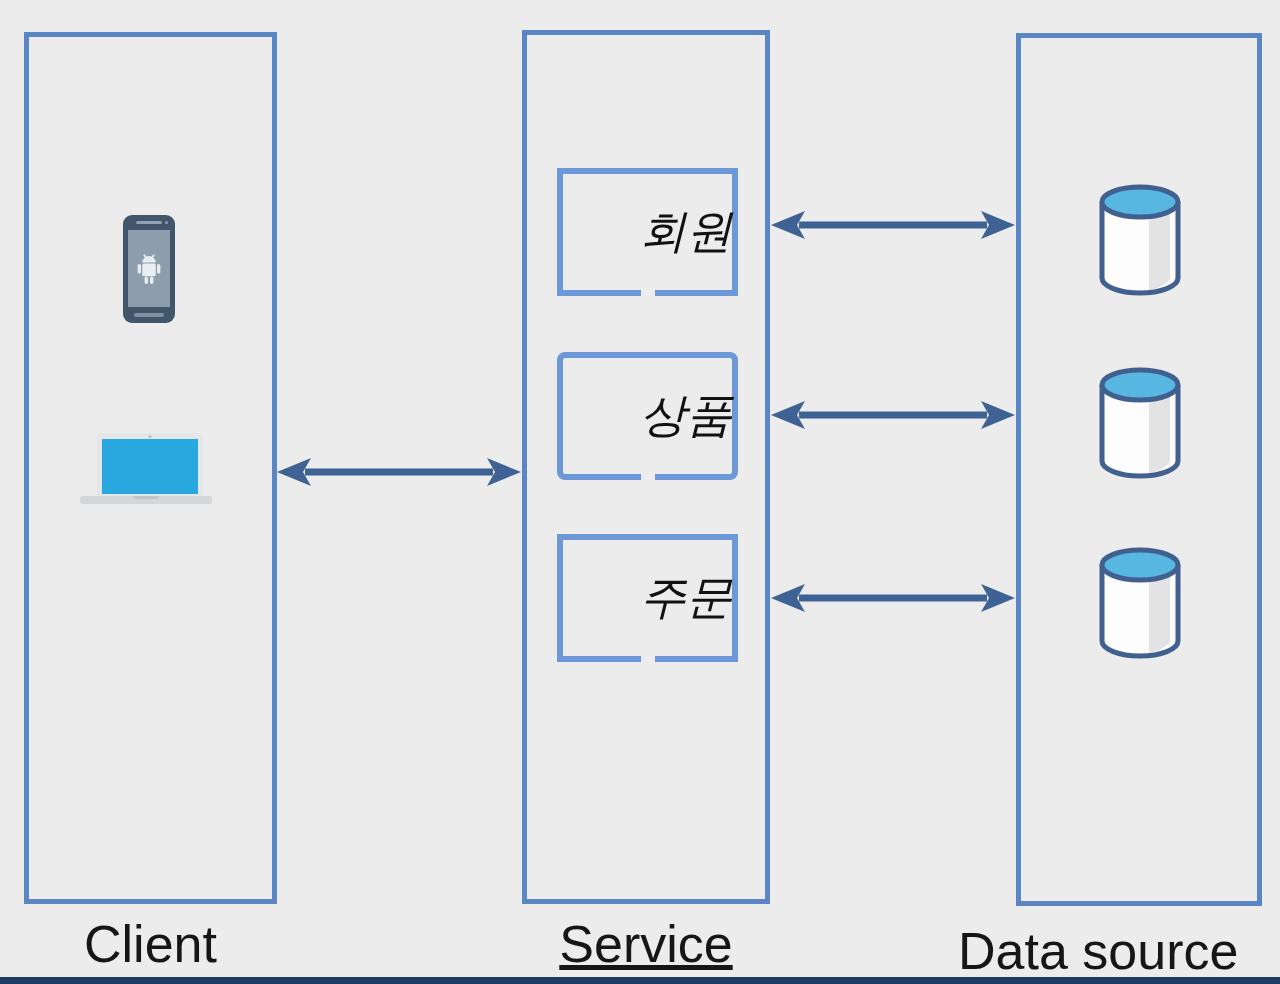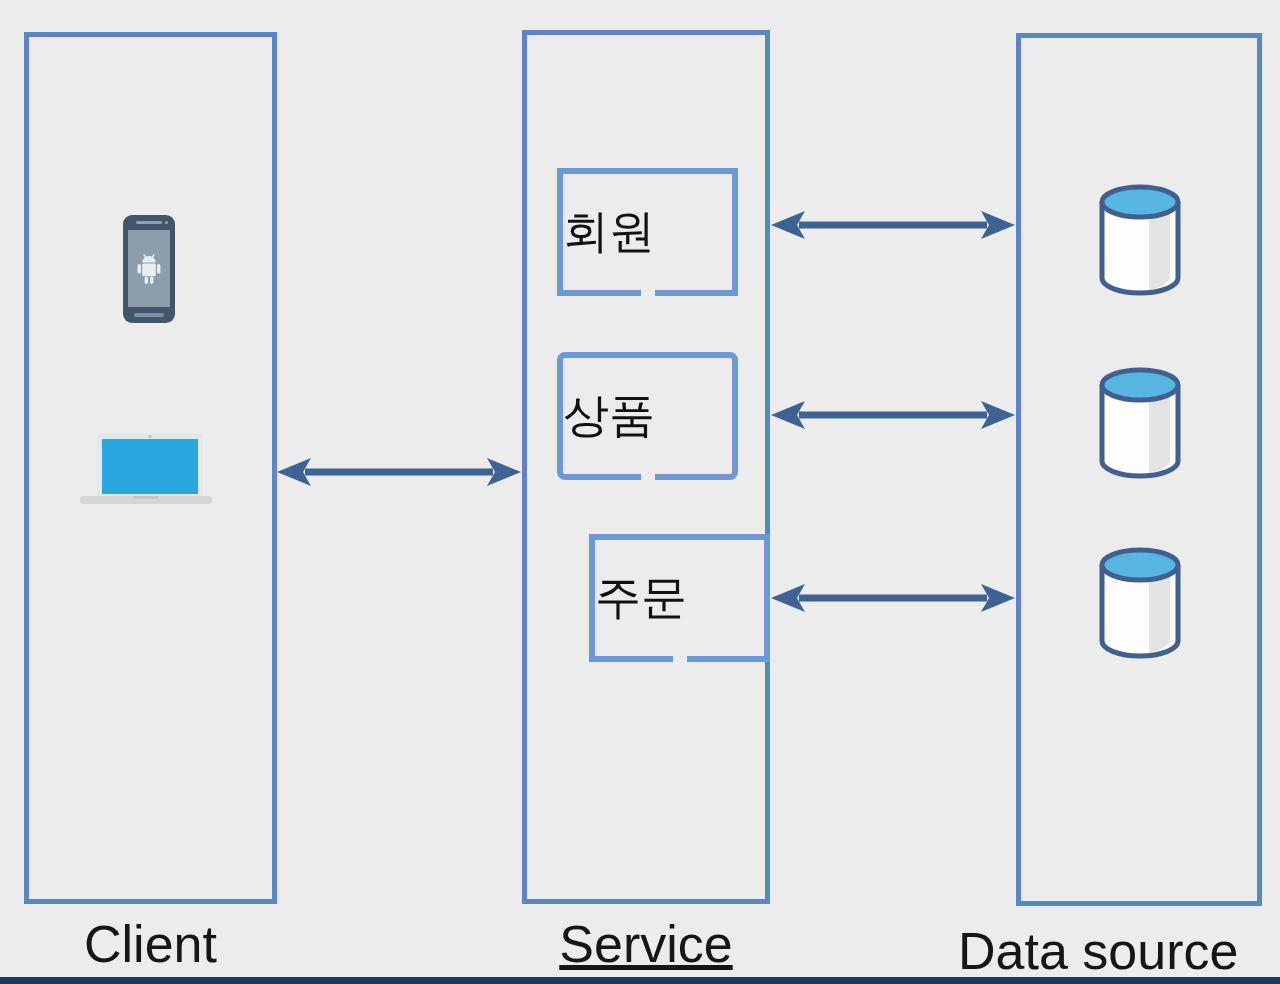--- a/index.html
+++ b/index.html
@@ -14,24 +14,24 @@
   .box-datasrc  { left:1016px;top:33px; width:246px; height:873px; }
   
   .col-label { position:absolute; font-size:52px; color:#161616; text-align:center; white-space:nowrap; }
   .lbl-client  { left:24px;   width:253px; top:914px; }
   .lbl-service { left:522px;  width:248px; top:914px;text-decoration:underline; }
   .lbl-datasrc { left:958px; width:280px; top:921px; }
   
   .module {
     position:absolute; left:30px; width:181px; height:128px;
     border:6px solid #6c98d8; box-sizing:border-box;
-    display:flex; align-items:center; justify-content:flex-start;
-    font-size:46px; color:#111;
+    display:flex; align-items:center; justify-content:flex-end;
+    font-size:46px; color:#111;font-style:italic;
   }
-  .module-1 { top:133px; } .module-2 { top:317px;border-radius:8px; } .module-3 { top:499px;margin-left:32px; }
+  .module-1 { top:133px; } .module-2 { top:317px;border-radius:8px; } .module-3 { top:499px; }
   .module .notch {
     position:absolute; left:50%; transform:translateX(-50%);
     bottom:-6px; width:14px; height:6px; background:#ececec;
   }
   
   .phone {
     position:absolute; left:94px; top:178px; width:52px; height:108px;
     background:#42566b; border-radius:9px;
   }
   .phone .screen { position:absolute; left:5px; right:5px; top:15px; bottom:16px; background:#8d9dac; }

